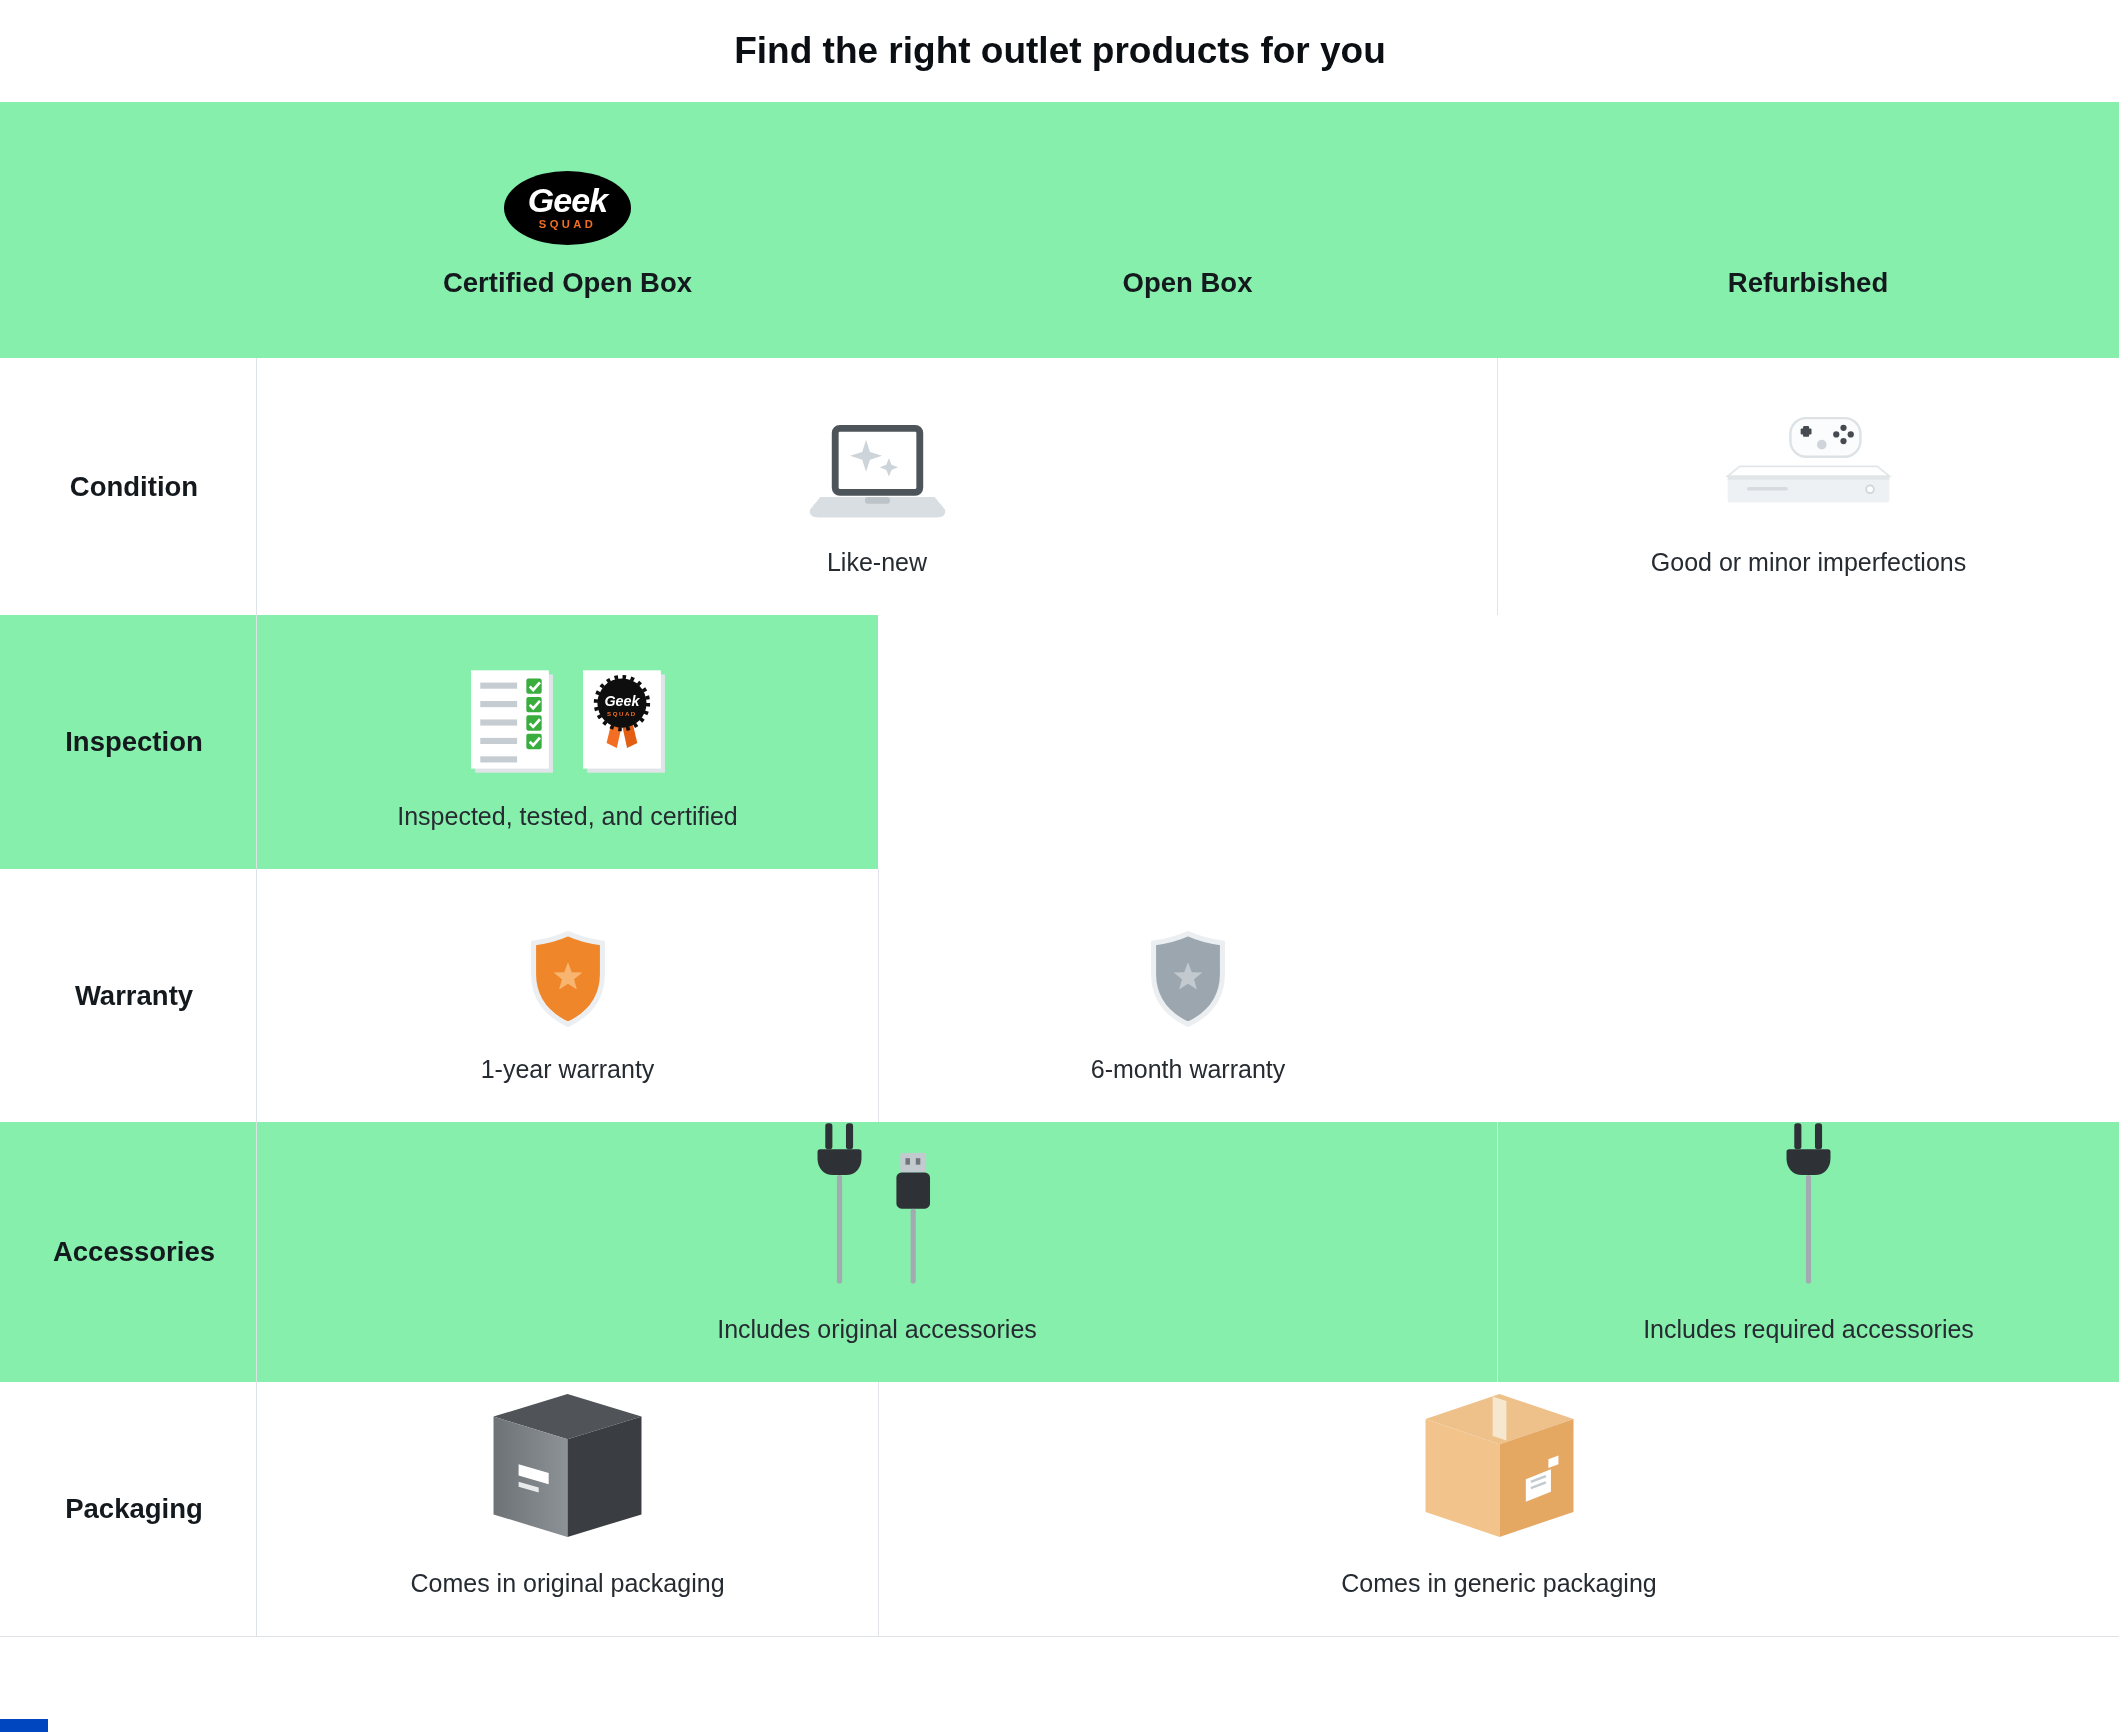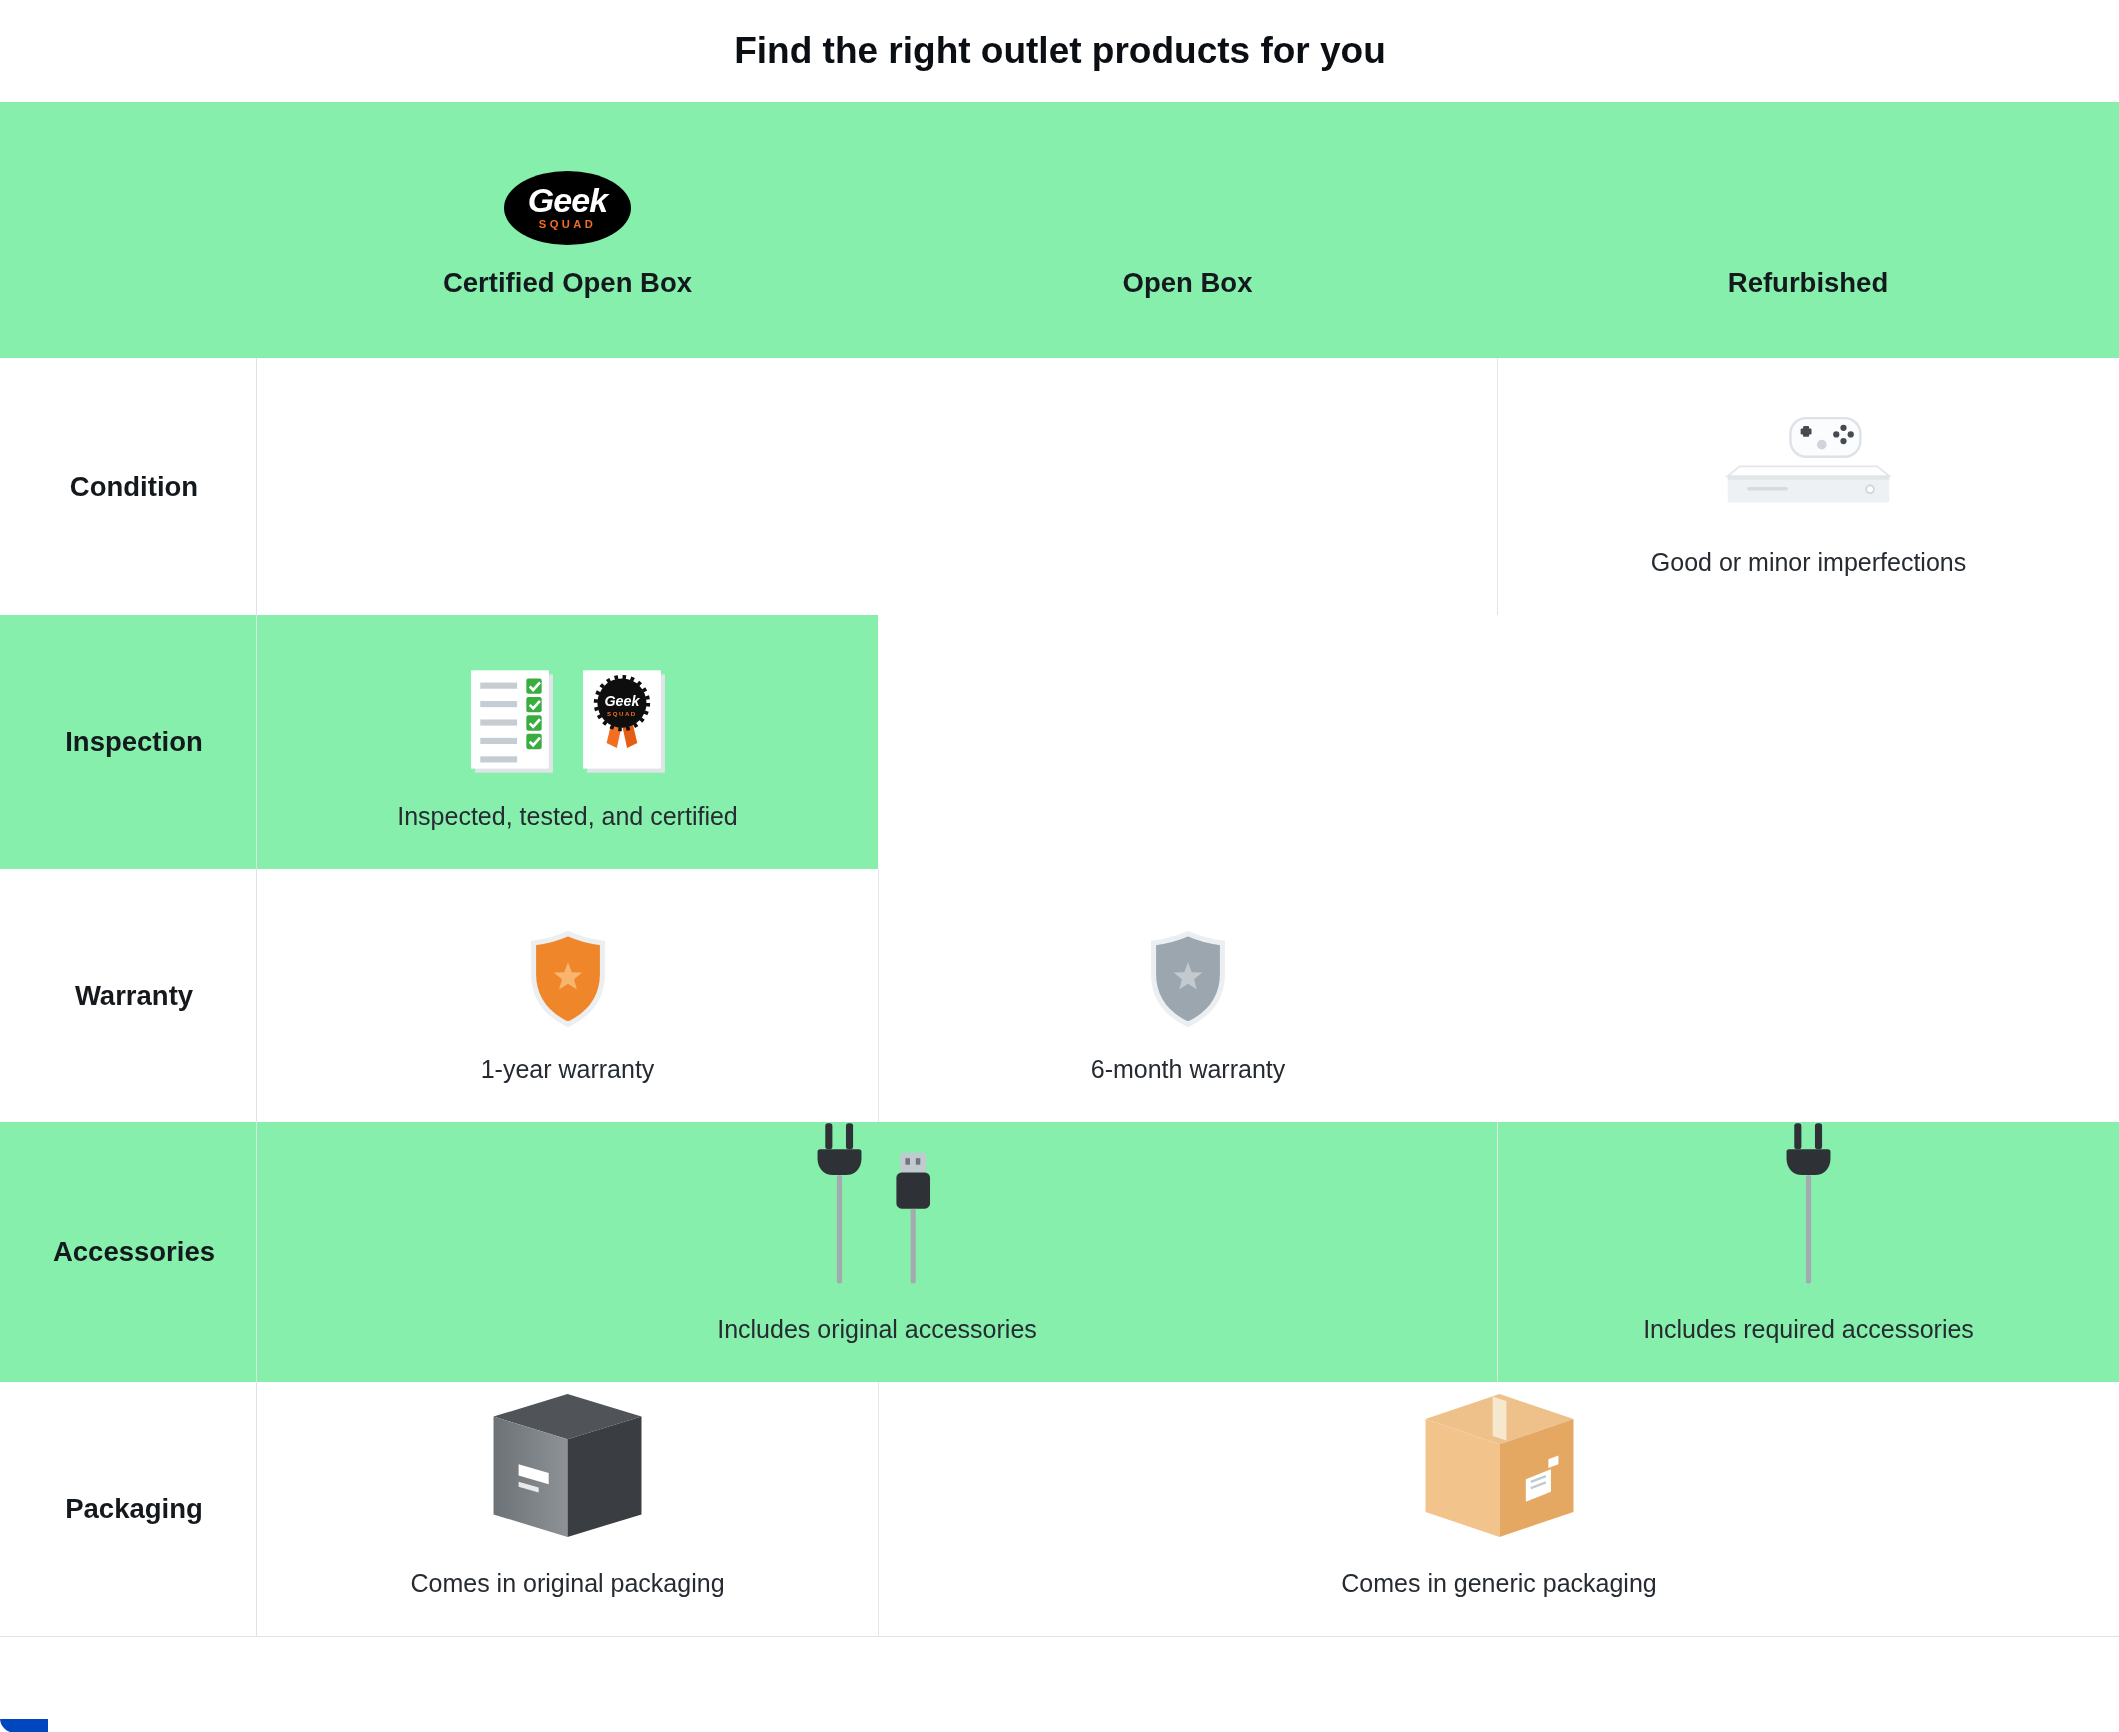--- a/index.html
+++ b/index.html
@@ -1,17 +1,17 @@
 <!DOCTYPE html>
 <html style="font-size:13.8px"><head>
 <meta charset="utf-8">
 <style>
   * { margin:0; padding:0; box-sizing:border-box; }
   html, body { width:2120px; height:1733px; background:#ffffff; font-family:"Liberation Sans", sans-serif; }
-  .page { position:relative; width:2120px; height:1733px; overflow:hidden; background:#ffffff;border-radius:15px; }
+  .page { position:relative; width:2120px; height:1733px; overflow:hidden; background:#ffffff; }
 
   .title-band { height:102px; display:flex; align-items:center; justify-content:center; }
   .title { font-size:37px; font-weight:bold; color:#0b0f13; }
 
   .table {
     display:grid;
     grid-template-columns:257px 621px 619px 622px;
     grid-template-rows:256px 257px 254px 253px 260px 254px;
     border-bottom:0.9px solid #dfe3e7;
   }
@@ -63,20 +63,30 @@
     <div class="band hcell c3 r1">
       <div class="hlabel">Open Box</div>
     </div>
 
     <div class="band hcell c4 r1">
       <div class="hlabel">Refurbished</div>
     </div>
 
     <div class="rlabel c1 r2">Condition</div>
 
+    <div class="cell c23 r2">
+      <svg width="151" height="96" viewBox="0 0 132 84">
+        <rect x="29" y="3" width="74" height="56" rx="4" fill="#ffffff" stroke="#4d545a" stroke-width="6"></rect>
+        <path d="M56 13 L59.4 23.6 L70 27 L59.4 30.4 L56 41 L52.6 30.4 L42 27 L52.6 23.6 Z" fill="#cdd4da"></path>
+        <path d="M76 29 L78.3 34.7 L84 37 L78.3 39.3 L76 45 L73.7 39.3 L68 37 L73.7 34.7 Z" fill="#cdd4da"></path>
+        <path d="M16 63 H116 L125 74 C126 79 123 81 118 81 H14 C9 81 6 79 7 74 Z" fill="#d9dee2"></path>
+        <rect x="55" y="63" width="22" height="6" rx="3" fill="#bcc3c9"></rect>
+      </svg>
+      <div class="caption">Like-new</div>
+    </div>
 
     <div class="cell div-left c4 r2">
       <svg width="181" height="108" viewBox="0 0 150 89">
         <rect x="60" y="4" width="58" height="32" rx="13" fill="#fbfcfd" stroke="#dde2e6" stroke-width="2"></rect>
         <rect x="70.5" y="10.5" width="5" height="9" rx="1" fill="#454b51"></rect>
         <rect x="68.5" y="12.5" width="9" height="5" rx="1" fill="#454b51"></rect>
         <circle cx="104" cy="12" r="2.6" fill="#454b51"></circle>
         <circle cx="110" cy="17.5" r="2.6" fill="#454b51"></circle>
         <circle cx="98" cy="17.5" r="2.6" fill="#454b51"></circle>
         <circle cx="104" cy="23" r="2.6" fill="#454b51"></circle>

